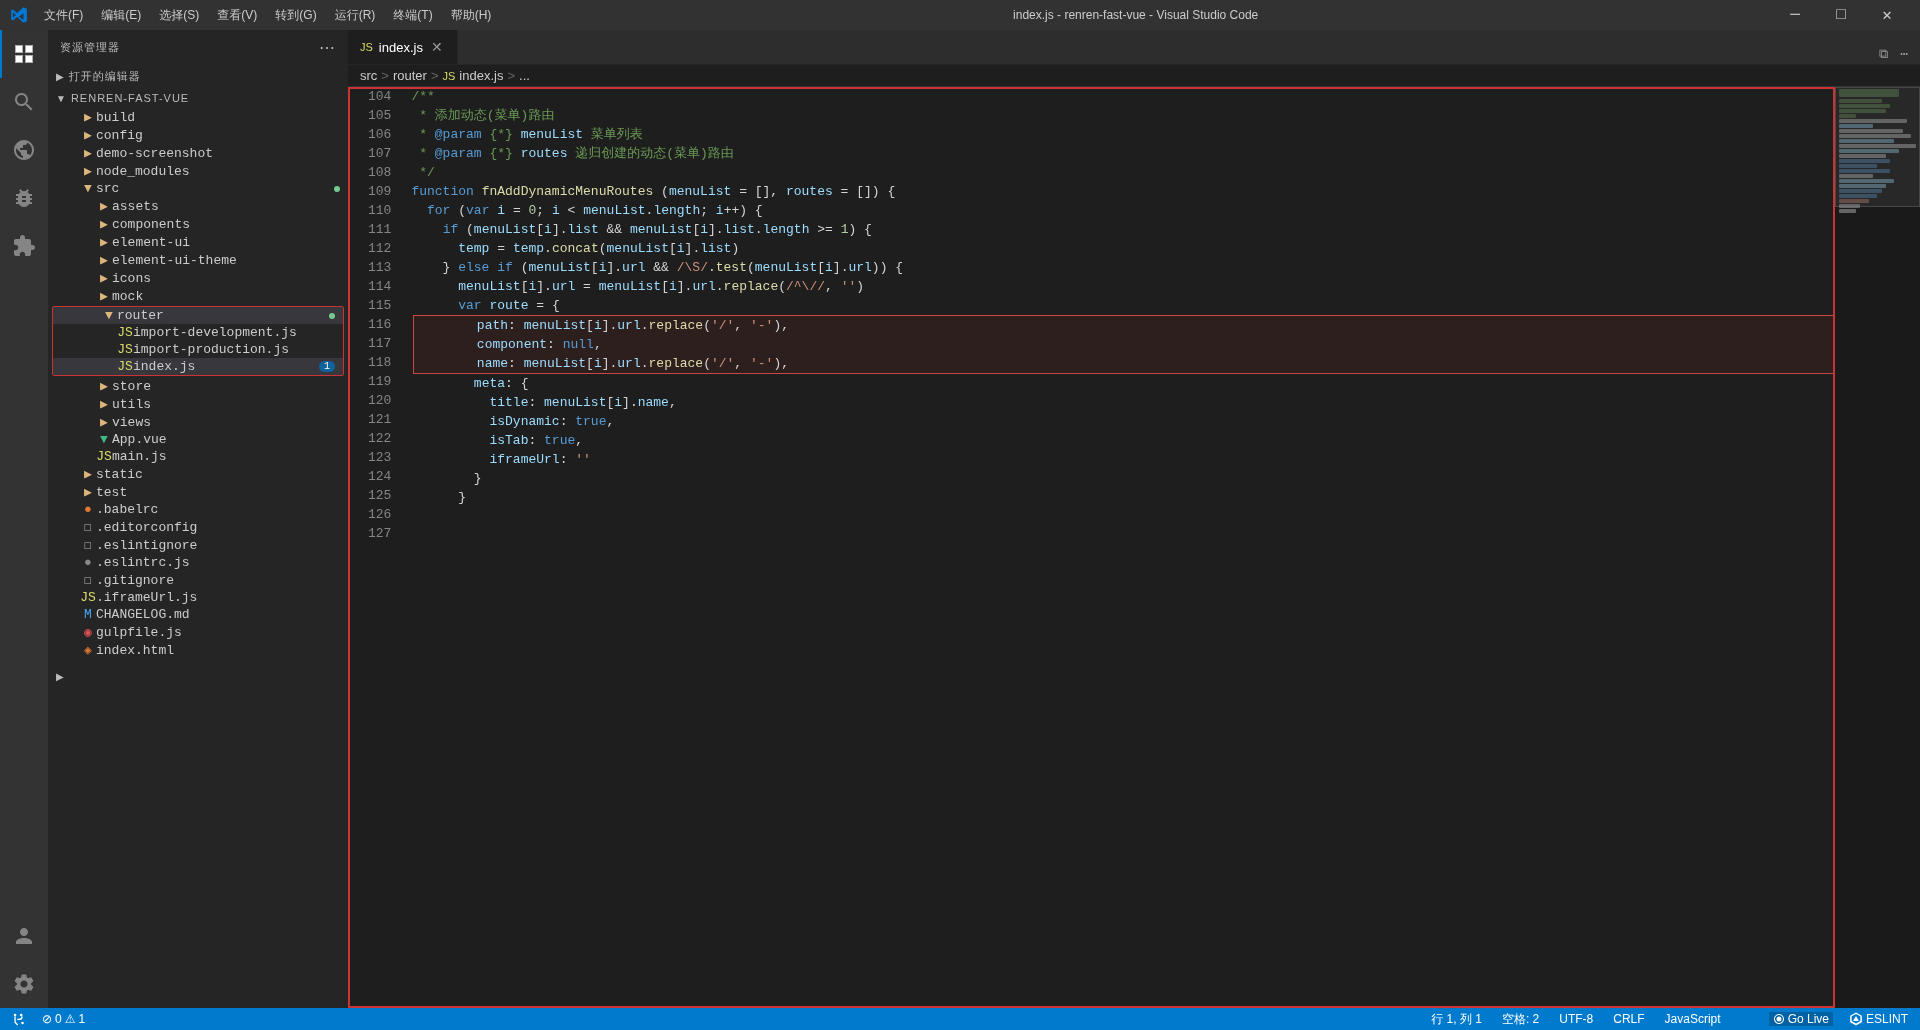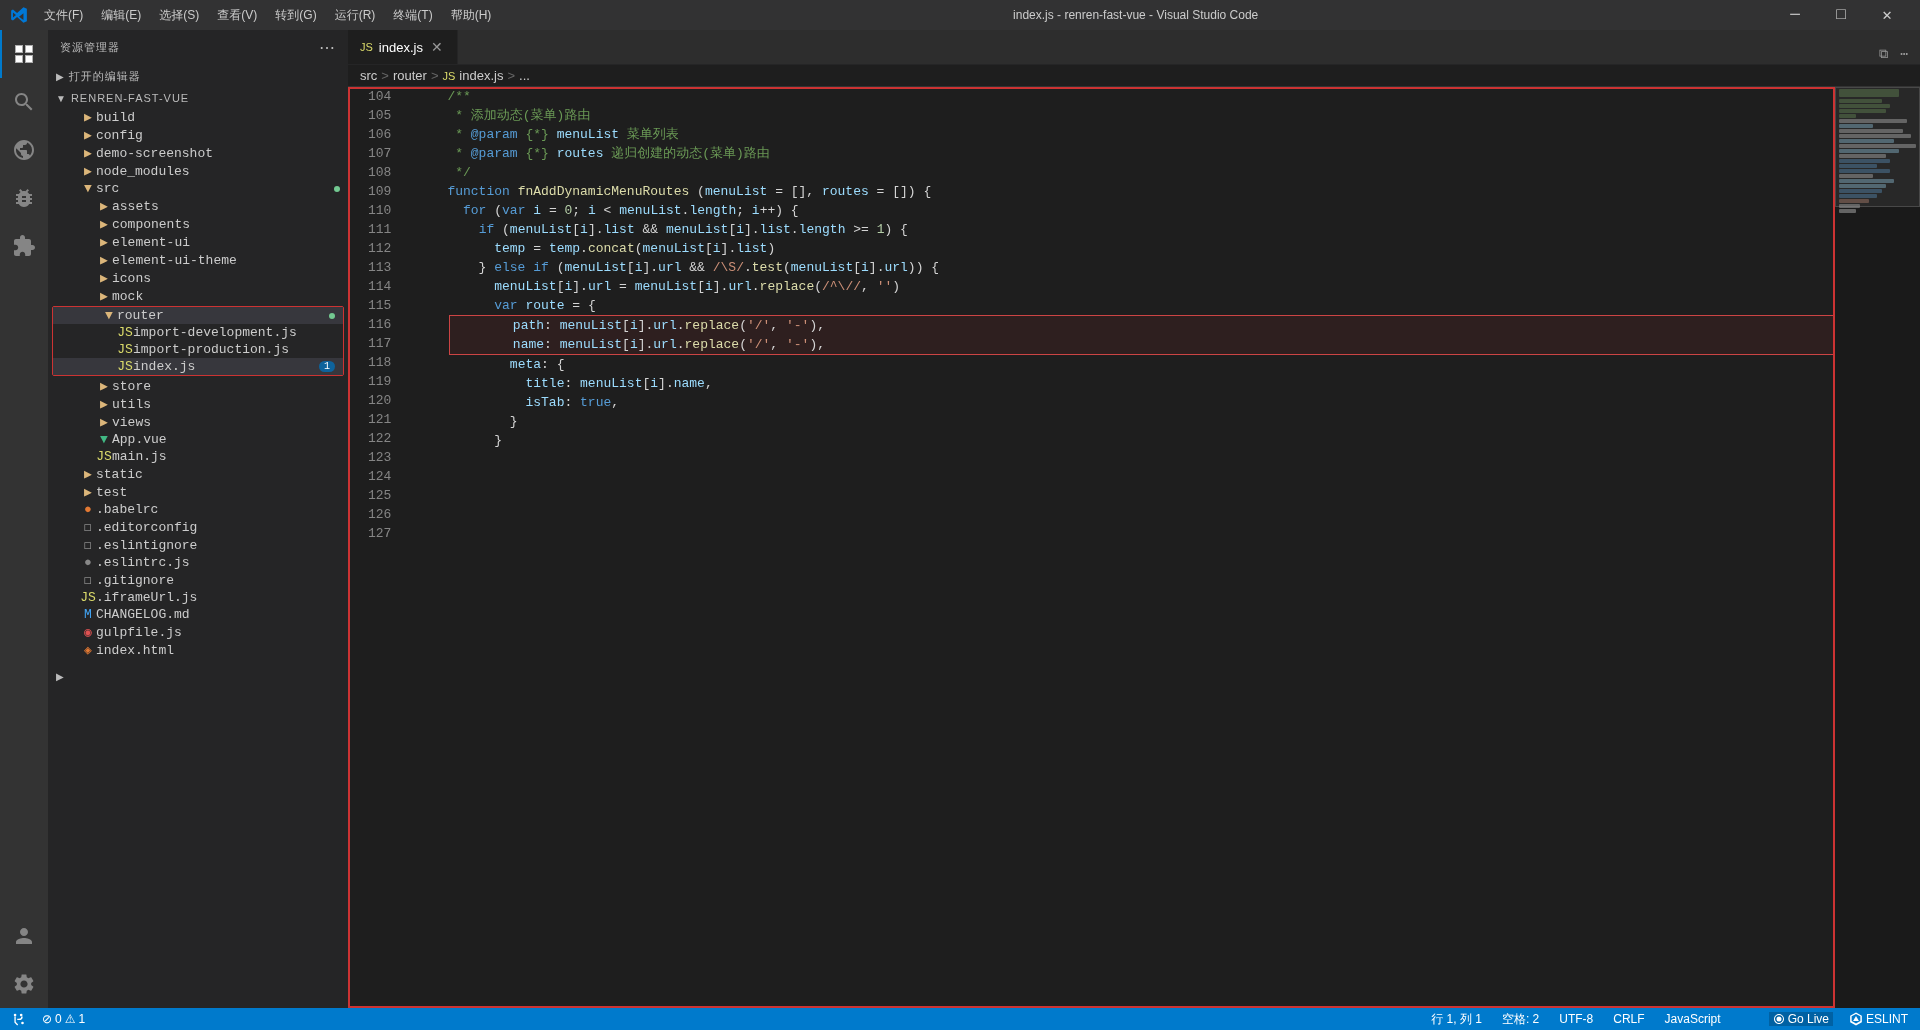--- a/index.html
+++ b/index.html
@@ -260,21 +260,20 @@
       flex: 1;
       display: flex;
       flex-direction: column;
       overflow: hidden;
     }
     .code-container {
       display: flex;
       flex: 1;
       overflow-y: auto;
       overflow-x: auto;
-      gap: 36px;
     }
     .code-container::-webkit-scrollbar { width: 10px; height: 10px; }
     .code-container::-webkit-scrollbar-track { background: #1e1e1e; }
     .code-container::-webkit-scrollbar-thumb { background: #424242; }
 
     .line-numbers {
       background: #1e1e1e;
       color: #858585;
       text-align: right;
       padding: 0 12px 0 20px;
@@ -710,26 +709,29 @@
             <div class="code-line"><span class="kw">function</span> <span class="fn">fnAddDynamicMenuRoutes</span> (<span class="param">menuList</span> <span class="op">=</span> [], <span class="param">routes</span> <span class="op">=</span> []) {</div>
             <div class="code-line">  <span class="kw">for</span> (<span class="kw">var</span> <span class="var">i</span> <span class="op">=</span> <span class="num">0</span>; <span class="var">i</span> <span class="op">&lt;</span> <span class="var">menuList</span>.<span class="prop">length</span>; <span class="var">i</span>++) {</div>
             <div class="code-line">    <span class="kw">if</span> (<span class="var">menuList</span>[<span class="var">i</span>].<span class="prop">list</span> <span class="op">&amp;&amp;</span> <span class="var">menuList</span>[<span class="var">i</span>].<span class="prop">list</span>.<span class="prop">length</span> <span class="op">&gt;=</span> <span class="num">1</span>) {</div>
             <div class="code-line">      <span class="var">temp</span> <span class="op">=</span> <span class="var">temp</span>.<span class="fn">concat</span>(<span class="var">menuList</span>[<span class="var">i</span>].<span class="prop">list</span>)</div>
             <div class="code-line">    } <span class="kw">else if</span> (<span class="var">menuList</span>[<span class="var">i</span>].<span class="prop">url</span> <span class="op">&amp;&amp;</span> <span class="str">/\S/</span>.<span class="fn">test</span>(<span class="var">menuList</span>[<span class="var">i</span>].<span class="prop">url</span>)) {</div>
             <div class="code-line">      <span class="var">menuList</span>[<span class="var">i</span>].<span class="prop">url</span> <span class="op">=</span> <span class="var">menuList</span>[<span class="var">i</span>].<span class="prop">url</span>.<span class="fn">replace</span>(<span class="str">/^\//</span>, <span class="str">''</span>)</div>
             <div class="code-line">      <span class="kw">var</span> <span class="var">route</span> <span class="op">=</span> {</div>
 
             <div style="border: 1.5px solid #cc4444; background: rgba(200,50,50,0.1); margin-left: 2px;">
               <div class="code-line">        <span class="prop">path</span>: <span class="var">menuList</span>[<span class="var">i</span>].<span class="prop">url</span>.<span class="fn">replace</span>(<span class="str">'/'</span>, <span class="str">'-'</span>),</div>
+              <div class="code-line">        <span class="prop">component</span>: <span class="kw">null</span>,</div>
               <div class="code-line">        <span class="prop">name</span>: <span class="var">menuList</span>[<span class="var">i</span>].<span class="prop">url</span>.<span class="fn">replace</span>(<span class="str">'/'</span>, <span class="str">'-'</span>),</div>
             </div>
 
             <div class="code-line">        <span class="prop">meta</span>: {</div>
             <div class="code-line">          <span class="prop">title</span>: <span class="var">menuList</span>[<span class="var">i</span>].<span class="prop">name</span>,</div>
+            <div class="code-line">          <span class="prop">isDynamic</span>: <span class="kw">true</span>,</div>
             <div class="code-line">          <span class="prop">isTab</span>: <span class="kw">true</span>,</div>
+            <div class="code-line">          <span class="prop">iframeUrl</span>: <span class="str">''</span></div>
             <div class="code-line">        }</div>
             <div class="code-line">      }</div>
           </div>
         </div>
 
         <div class="right-panel">
           <div style="width: 85px; height: 100%; background: #1a1a1a; position: relative;">
 
             <div style="position: absolute; top: 0; left: 0; right: 0; bottom: 0; opacity: 0.4;">
               <div style="height: 8px; margin: 2px 4px; background: #6a9955; border-radius: 1px; width: 70%;"></div>

